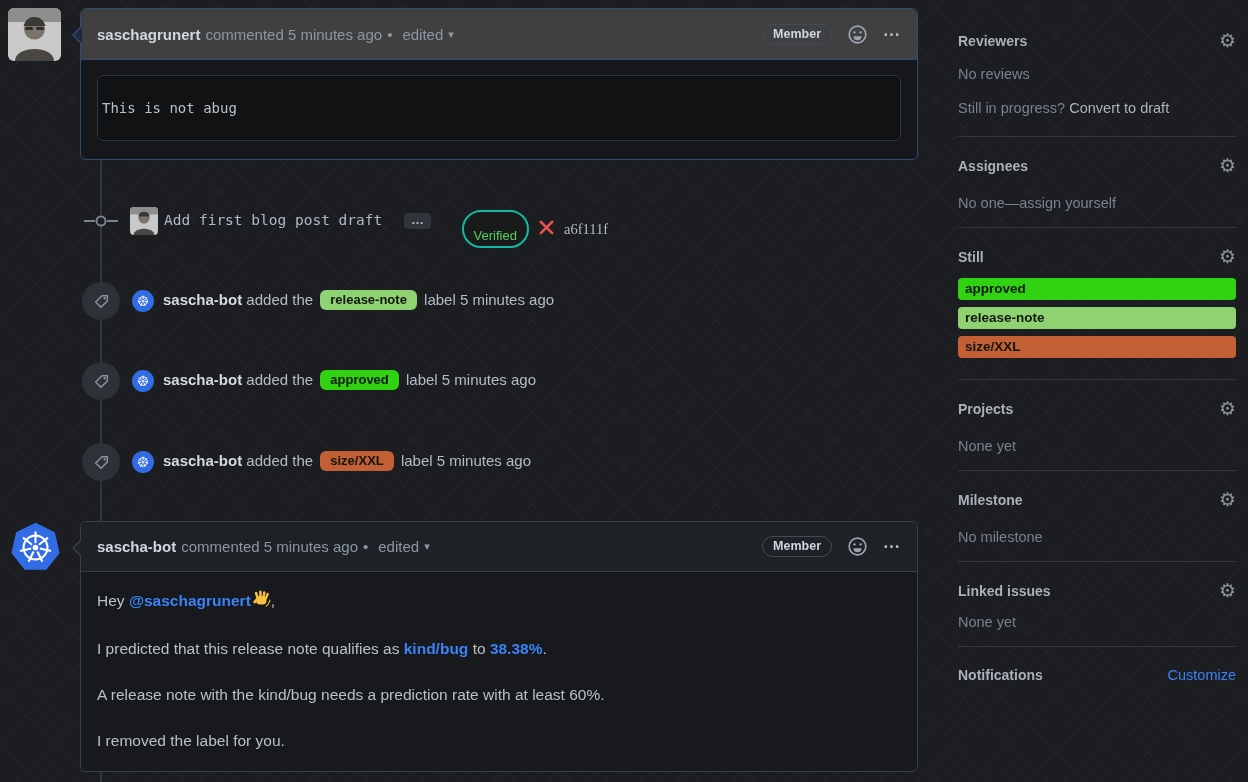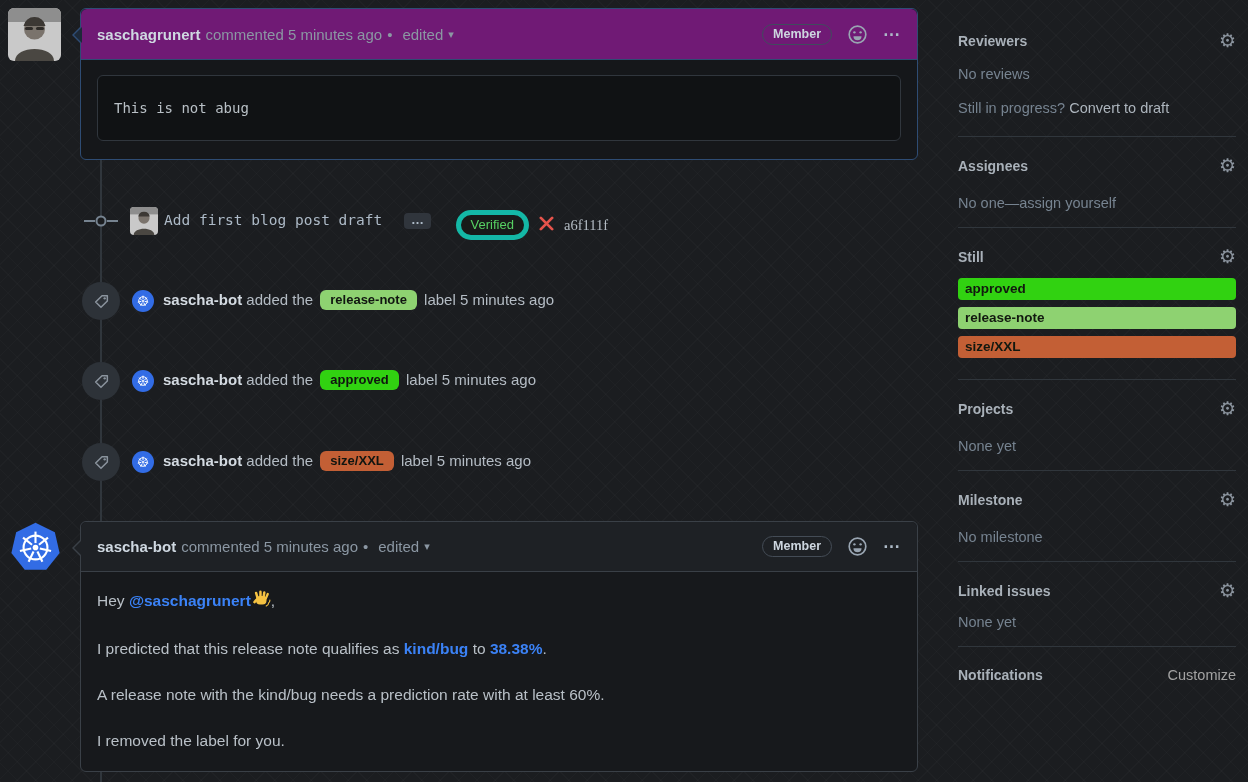--- a/index.html
+++ b/index.html
@@ -22,21 +22,21 @@
   .photo-avatar { border-radius:6px; overflow:hidden; }
   .av1 { left:8px; top:8px; }
   .av2 { left:9px; top:521px; }
 
   
   .comment { position:absolute; left:80px; width:838px; border-radius:6px; z-index:2; overflow:visible; }
   .comment .bodywrap { border-radius:0 0 6px 6px; overflow:hidden; }
   .c1 { top:8px;  height:152px; border:1px solid #2e4c74; background:#15171a; }
   .c2 { top:521px; height:251px; border:1px solid #3a4047; background:#17191c; }
   .hdr { display:flex; align-items:center; height:51px; padding:0 16px; font-size:15px; color:#8b97a3; border-radius:6px 6px 0 0; }
-  .c1 .hdr { background:#701a75; border-bottom:1px solid #2e4c74; }
+  .c1 .hdr { background:#404040; border-bottom:1px solid #2e4c74; }
   .c2 .hdr { height:50px; background:#1e2125; border-bottom:1px solid #3a4047; }
   .hdr .author { font-weight:bold; color:#cfd8e1; margin-right:5px; }
   .hdr .sep { margin:0 5px; }
   .hdr .edited-btn { display:inline-flex; align-items:center; gap:5px; margin-left:5px; cursor:pointer; }
   .caret { color:#8b97a3; font-size:11px; }
   .hdr-right { margin-left:auto; display:flex; align-items:center; gap:16px; }
   .member { border:1px solid #3f4c5d; border-radius:2em; padding:2px 10px 3px; font-size:12.5px; font-weight:bold; color:#cdd6df; white-space:nowrap; }
   .c2 .member { border-color:#444c56; }
   .kebab { color:#adbac7; font-weight:bold; font-size:17px; letter-spacing:1px; cursor:pointer; }
   .smiley { display:inline-flex; cursor:pointer; }
@@ -44,36 +44,36 @@
   
   .comment::before, .comment::after { content:""; position:absolute; top:17px; width:0; height:0; border-style:solid; }
   .comment::before { left:-9px; border-width:9px 9px 9px 0; }
   .comment::after  { left:-7px; border-width:8px 8px 8px 0; top:18px; }
   .c1::before { border-color:transparent #2e4c74 transparent transparent; }
   .c1::after  { border-color:transparent #1d2938 transparent transparent; }
   .c2::before { border-color:transparent #3a4047 transparent transparent; }
   .c2::after  { border-color:transparent #1e2125 transparent transparent; }
 
   .body1 { padding:15px 16px 19px; }
-  .codeblock { border:1px solid #30363d; border-radius:6px; background:#101214; padding:21px 16px; font-family:"DejaVu Sans Mono", monospace; font-size:14px; line-height:22px; color:#b9c0c6; }
+  .codeblock { border:1px solid #30363d; border-radius:6px; background:#101214; padding:21px 4px; font-family:"DejaVu Sans Mono", monospace; font-size:14px; line-height:22px; color:#b9c0c6; }
 
   .body2 { padding:17px 16px 16px; font-size:15.5px; line-height:24px; color:#b9c0c7; }
   .body2 p { margin:0 0 22px; }
   .body2 p:last-child { margin-bottom:0; }
   .body2 .b { font-weight:bold; color:#3b82f6; }
   .wave { display:inline-block; vertical-align:-2px; margin-left:2px; }
 
   
   .commit-row { position:absolute; left:0; top:206px; width:938px; height:30px; z-index:2; }
   .commit-icon { position:absolute; left:84px; top:7px; }
   .commit-avatar { position:absolute; left:130px; top:1px; width:28px; height:28px; border-radius:4px; overflow:hidden; }
   .commit-msg { position:absolute; left:164px; top:6px; font-family:"DejaVu Sans Mono", monospace; font-size:14.5px; color:#adbac7; cursor:pointer; }
   .more-badge { position:absolute; left:404px; top:7px; background:#30353c; border-radius:4px; padding:0 7px 3px; color:#adbac7; font-weight:bold; font-size:13px; line-height:13px; cursor:pointer; }
   .commit-right { position:absolute; right:330px; top:4px; display:flex; align-items:center; gap:10px; }
-  .verified { border:5px solid #14b8a6; border-radius:2em; padding:2px 10px 3px; font-size:13px; color:#57d163; background:#181b19; }
+  .verified { border:2px solid #14b8a6; border-radius:2em; padding:16px 10px 3px; font-size:13px; color:#57d163; background:#181b19; }
   .sha { font-family:Liberation Serif, serif; font-size:14.5px; color:#b3bbc3; cursor:pointer; }
 
   
   .event { position:absolute; left:0; width:938px; height:38px; z-index:2; }
   .e1 { top:282px; } .e2 { top:362px; } .e3 { top:443px; }
   .event-circle { position:absolute; left:82px; top:0; width:38px; height:38px; border-radius:50%; background:#2d3238; display:flex; align-items:center; justify-content:center; }
   .mini-avatar { position:absolute; left:132px; top:8px; width:22px; height:22px; border-radius:50%; background:#326ce5; display:flex; align-items:center; justify-content:center; }
   .event-text { position:absolute; left:163px; top:8px; font-size:15px; color:#b4bcc4; }
   .event-text .author { font-weight:bold; color:#d3dae1; }
   .lbl { display:inline-block; padding:2px 10px 3px; border-radius:6px; font-size:13px; font-weight:bold; color:#101510; margin:0 3px; vertical-align:1px; cursor:pointer; }
@@ -87,21 +87,21 @@
   .gear { color:#8b949e; font-size:19px; line-height:18px; cursor:pointer; font-weight:normal; }
   .side-item { margin-top:14px; line-height:20px; }
   .s1 .side-item { margin-top:14px; }
   .s2 .side-item { margin-top:18px; }
   .s4 .side-item, .s5 .side-item { margin-top:18px; }
   .side-link { color:#adb5bd; cursor:pointer; }
   .labels-list { margin-top:12px; }
   .side-lbl { display:block; height:22px; line-height:21px; padding:0 7px; border-radius:4px; font-weight:bold; font-size:13.5px; color:#12180f; margin-bottom:7px; cursor:pointer; }
   .linked-para { margin-top:14px; line-height:22px; }
   .linked-none { margin-top:12px; }
-  .sec-hdr .customize { font-weight:normal; font-size:14.5px; color:#a3a3a3; cursor:pointer; }
+  .sec-hdr .customize { font-weight:normal; font-size:14.5px; color:#3b82f6; cursor:pointer; }
   .s6 { padding-bottom:14px; }
 </style>
 </head>
 <body>
 
 <div class="timeline-line"></div>
 
 <div class="big-avatar photo-avatar av1">
   <svg width="53" height="53" viewBox="0 0 53 53">
     <rect width="53" height="53" fill="#c9c9c9"></rect>

